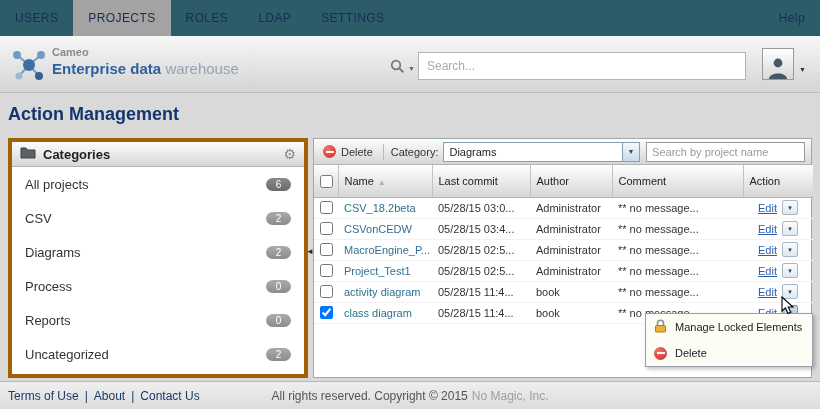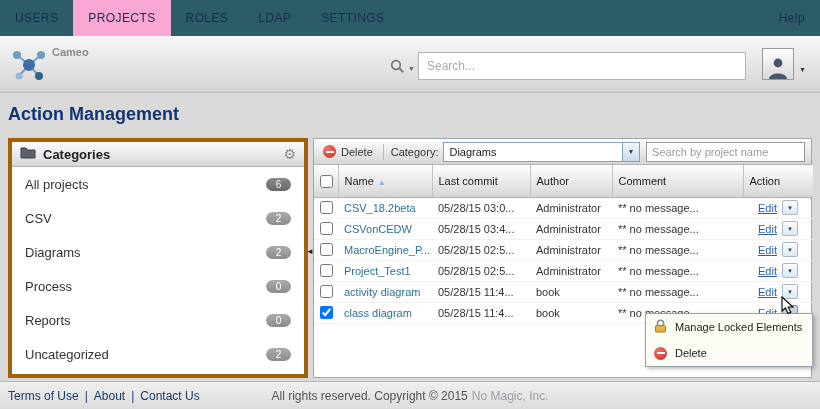--- a/index.html
+++ b/index.html
@@ -8,21 +8,21 @@
     font-family:"Liberation Sans", sans-serif;
     position:relative; overflow:hidden;
     background:#d9d9d9;
     -webkit-font-smoothing:antialiased;
   }
   
   .topbar { position:absolute; left:0; top:0; width:820px; height:36px;
     background:#2d5c69; display:flex; align-items:stretch; }
   .menu-item { display:flex; align-items:center; padding:4px 15px;
     font-size:12px; letter-spacing:.4px; color:#1c2b52; cursor:pointer; }
-  .menu-item.active { background:#f9a8d4; }
+  .menu-item.active { background:#a3a3a3; }
   .topbar .spacer { flex:1; }
   
   .header { position:absolute; left:0; top:36px; width:820px; height:57px;
     background:linear-gradient(#f7f7f7,#d4d4d4); border-bottom:1px solid #bcbcbc; }
   .logo { position:absolute; left:10px; top:9px; }
   .brand { position:absolute; left:52px; top:10px; line-height:1.25; }
   .brand-name { font-size:11px; color:#8a8a8a;font-weight:bold; }
   .brand-line { font-size:15px; }
   .brand-bold { font-weight:bold; color:#2e5f9e; }
   .brand-light { color:#93a4b5; }
@@ -128,20 +128,23 @@
       <line x1="19" y1="20" x2="29" y2="31" stroke="#7d9cbd" stroke-width="2"></line>
       <circle cx="19" cy="20" r="6" fill="#3d6fa5"></circle>
       <circle cx="7" cy="10" r="4" fill="#6f9cc4"></circle>
       <circle cx="31" cy="10" r="4" fill="#6f9cc4"></circle>
       <circle cx="9" cy="31" r="3.5" fill="#9ab8d4"></circle>
       <circle cx="29" cy="31" r="4" fill="#35618f"></circle>
     </svg>
   </div>
   <div class="brand">
     <div class="brand-name">Cameo</div>
+    <div class="brand-line">
+      <span class="brand-bold">Enterprise data</span><span class="brand-light"> warehouse</span>
+    </div>
   </div>
   <div class="search-icon-wrap">
     <span>
       <svg width="15" height="15" viewBox="0 0 15 15">
         <circle cx="6" cy="6" r="4.3" fill="none" stroke="#777" stroke-width="1.7"></circle>
         <line x1="9.4" y1="9.4" x2="13.3" y2="13.3" stroke="#777" stroke-width="2"></line>
       </svg>
     </span>
     <span class="tiny-chev">▼</span>
   </div>

